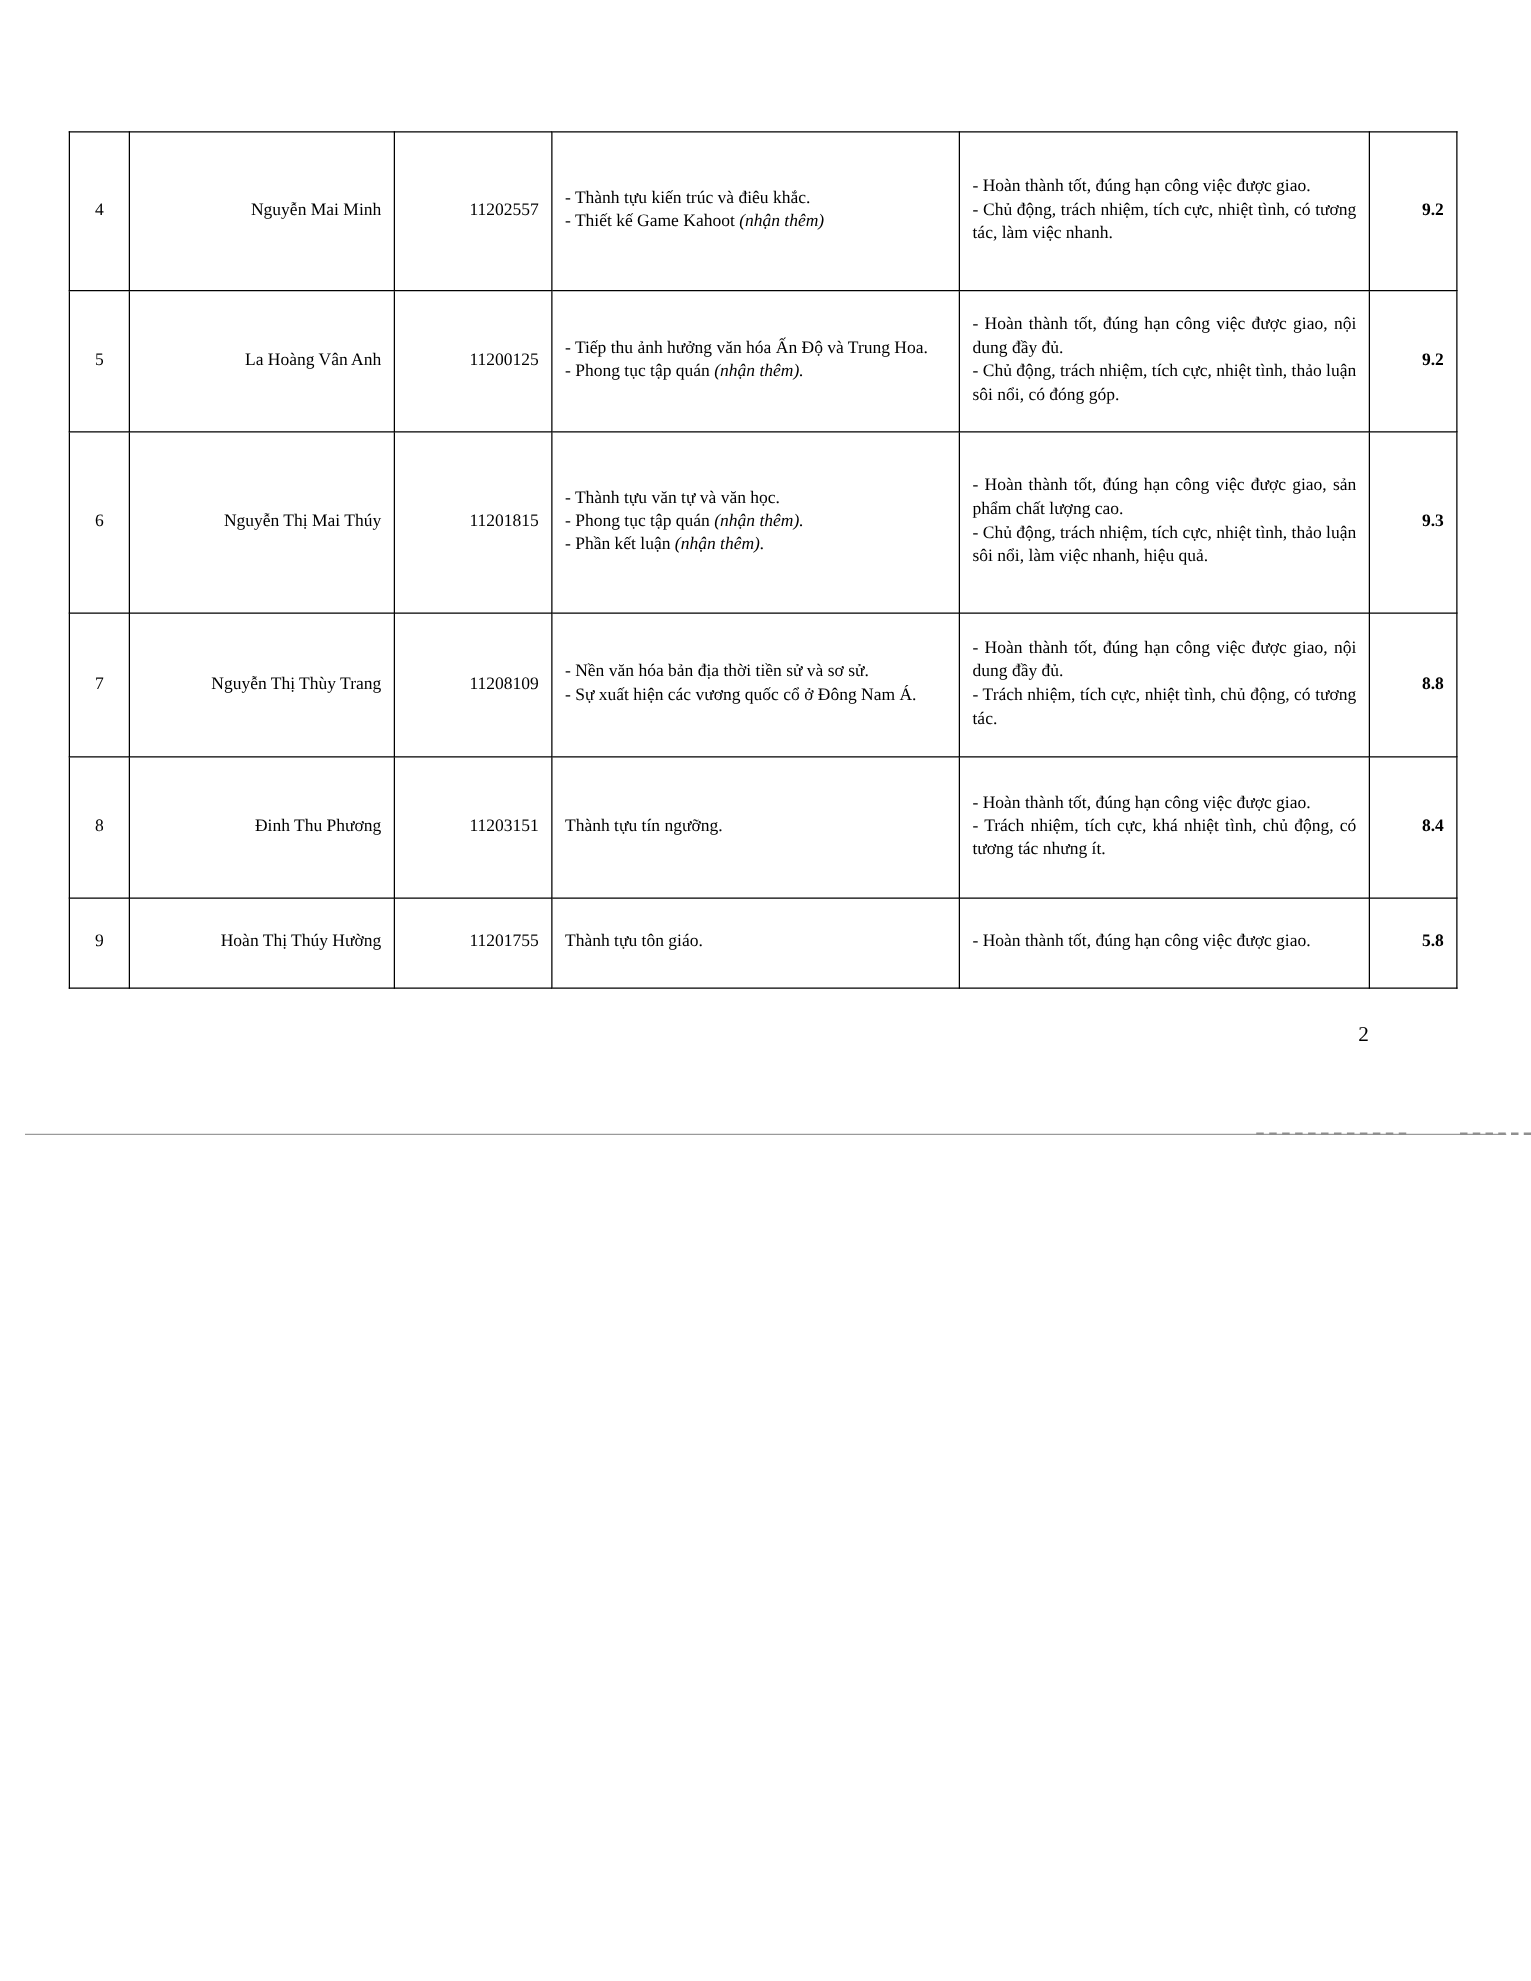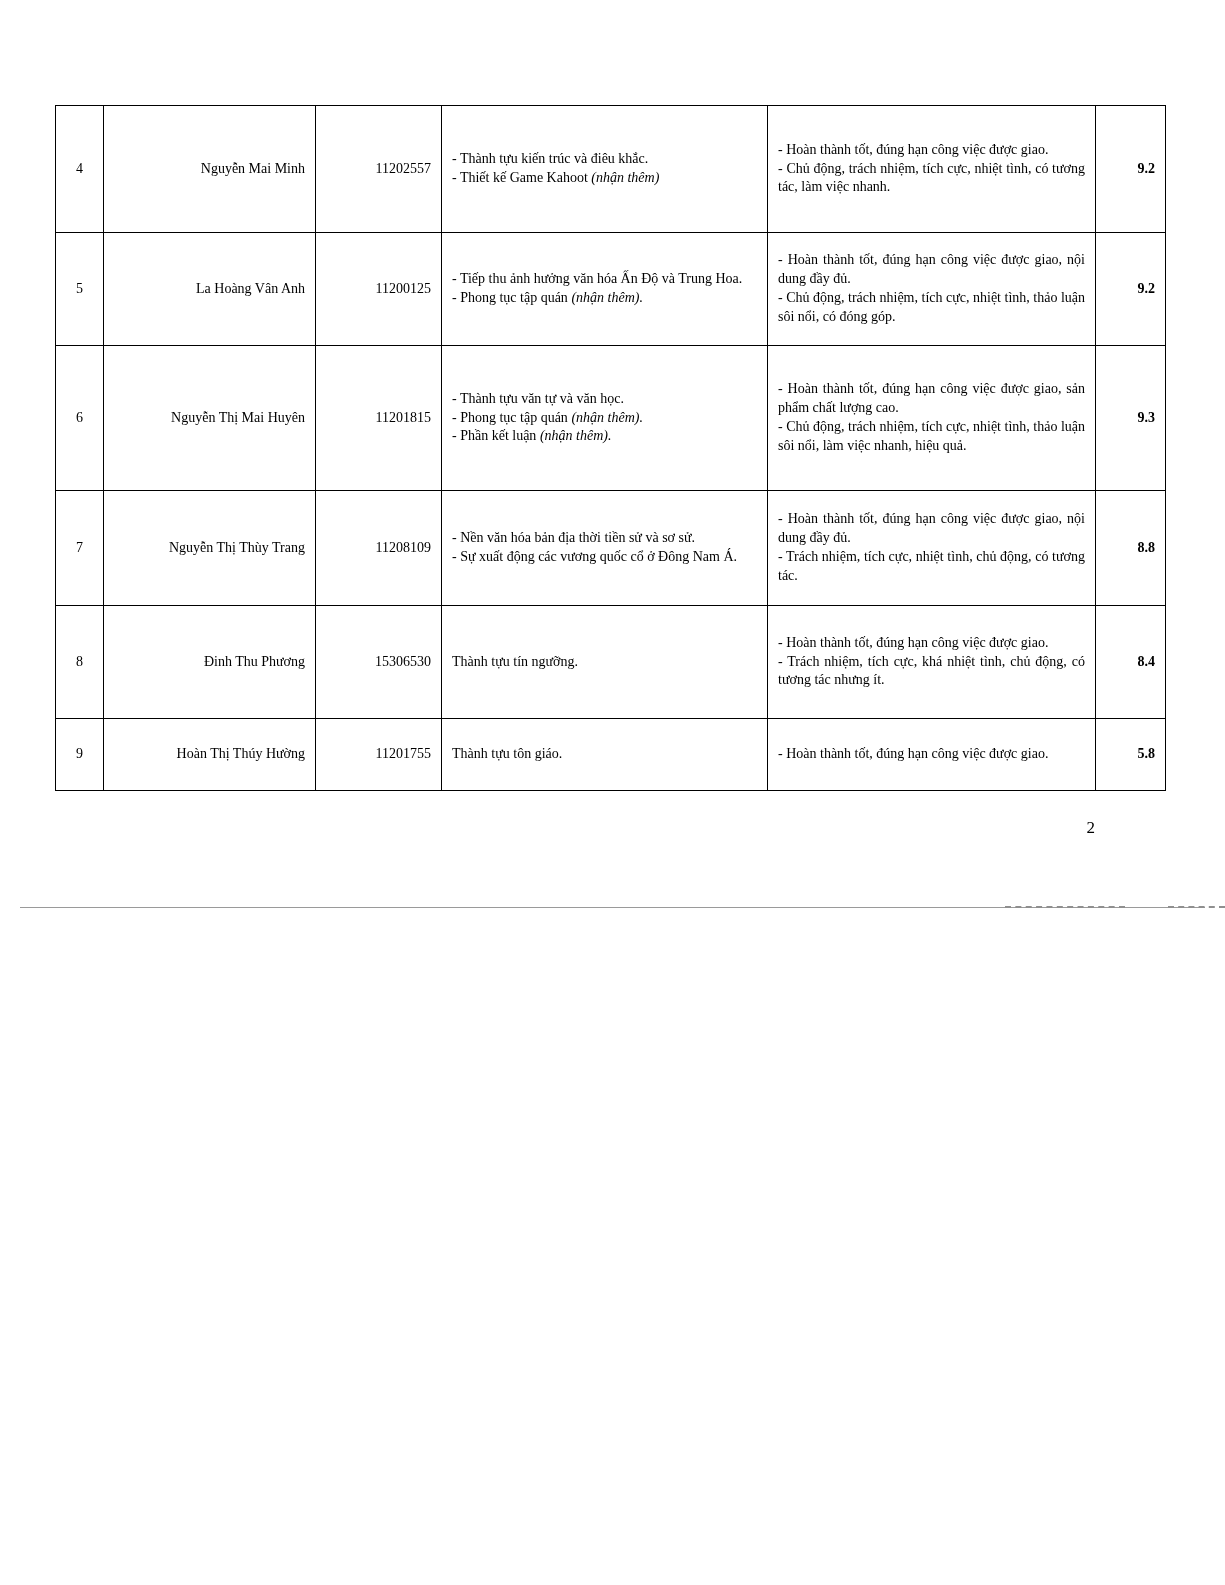--- a/index.html
+++ b/index.html
@@ -108,53 +108,53 @@
         </td>
         <td class="c-eval">
           <div>- Hoàn thành tốt, đúng hạn công việc được giao, nội dung đầy đủ.</div>
           <div>- Chủ động, trách nhiệm, tích cực, nhiệt tình, thảo luận sôi nổi, có đóng góp.</div>
         </td>
         <td class="c-score">9.2</td>
       </tr>
 
       <tr style="height:145px">
         <td class="c-index">6</td>
-        <td class="c-name">Nguyễn Thị Mai Huyên</td>
+        <td class="c-name">Nguyễn Thị Mai Thúy</td>
         <td class="c-id">11201815</td>
         <td class="c-task">
           <div><span>- Thành tựu văn tự và văn học.</span></div>
           <div><span>- Phong tục tập quán </span><span class="note">(nhận thêm).</span></div>
           <div><span>- Phần kết luận </span><span class="note">(nhận thêm).</span></div>
         </td>
         <td class="c-eval">
           <div>- Hoàn thành tốt, đúng hạn công việc được giao, sản phẩm chất lượng cao.</div>
           <div>- Chủ động, trách nhiệm, tích cực, nhiệt tình, thảo luận sôi nổi, làm việc nhanh, hiệu quả.</div>
         </td>
         <td class="c-score">9.3</td>
       </tr>
 
       <tr style="height:115px">
         <td class="c-index">7</td>
         <td class="c-name">Nguyễn Thị Thùy Trang</td>
         <td class="c-id">11208109</td>
         <td class="c-task">
           <div><span>- Nền văn hóa bản địa thời tiền sử và sơ sử.</span></div>
-          <div><span>- Sự xuất động các vương quốc cổ ở Đông Nam Á.</span></div>
+          <div><span>- Sự xuất hiện các vương quốc cổ ở Đông Nam Á.</span></div>
         </td>
         <td class="c-eval">
           <div>- Hoàn thành tốt, đúng hạn công việc được giao, nội dung đầy đủ.</div>
           <div>- Trách nhiệm, tích cực, nhiệt tình, chủ động, có tương tác.</div>
         </td>
         <td class="c-score">8.8</td>
       </tr>
 
       <tr style="height:113px">
         <td class="c-index">8</td>
         <td class="c-name">Đinh Thu Phương</td>
-        <td class="c-id">15306530</td>
+        <td class="c-id">11203151</td>
         <td class="c-task">
           <div><span>Thành tựu tín ngưỡng.</span></div>
         </td>
         <td class="c-eval">
           <div>- Hoàn thành tốt, đúng hạn công việc được giao.</div>
           <div>- Trách nhiệm, tích cực, khá nhiệt tình, chủ động, có tương tác nhưng ít.</div>
         </td>
         <td class="c-score">8.4</td>
       </tr>
 

